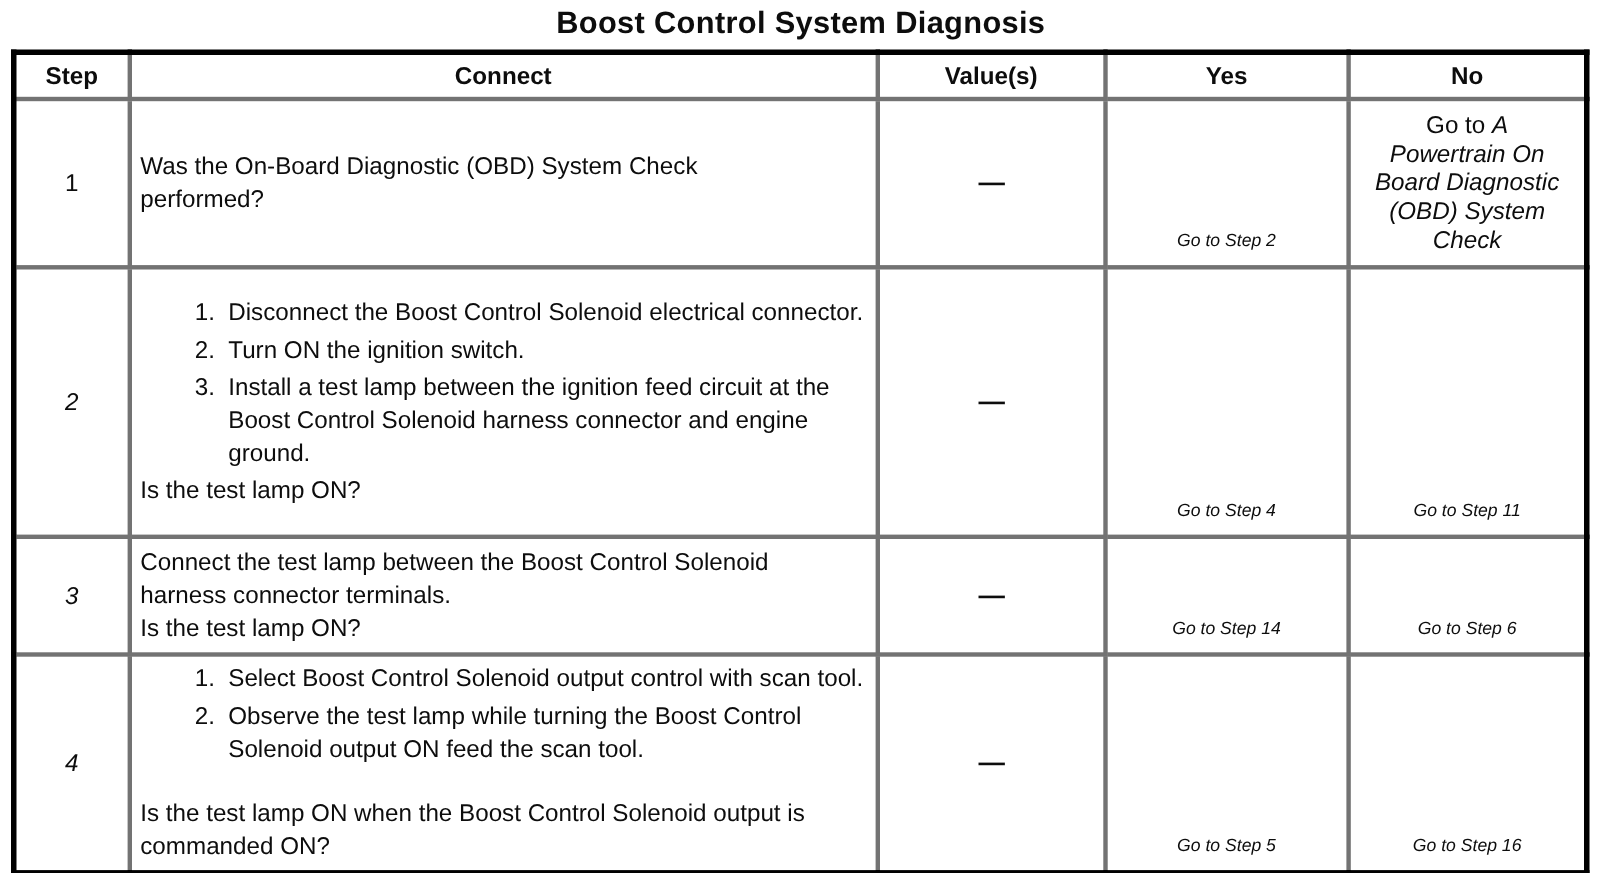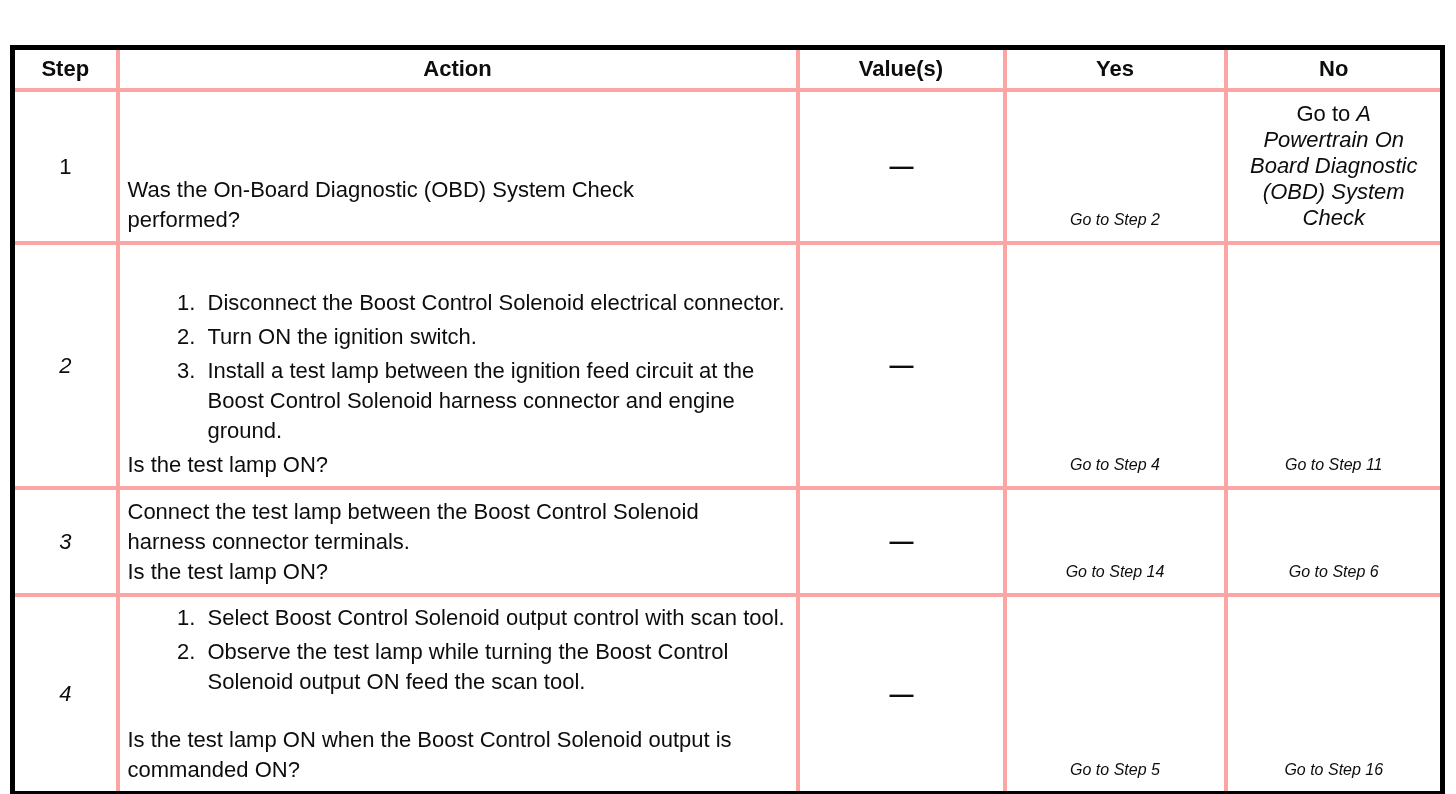--- a/index.html
+++ b/index.html
@@ -16,36 +16,36 @@
     text-align: center;
     font-size: 28px; font-weight: 700; letter-spacing: 0.3px;
   }
 
   table.diag {
     position: absolute; left: 10px; top: 45px;
     border-collapse: collapse; table-layout: fixed;
     background: #ffffff;
   }
   table.diag { border: 5px solid #000; }
-  table.diag th, table.diag td { border: 4px solid #fca5a5; }
+  table.diag th, table.diag td { border: 4px solid #737373; }
 
   th {
     font-size: 22px; font-weight: 700;
     text-align: center; vertical-align: middle;
     padding: 2px 4px; height: 34px;
   }
 
   td { vertical-align: top; padding: 4px 8px 6px 8px; font-size: 22px; line-height: 30px; }
 
   td.step-cell, td.value-cell { vertical-align: middle; text-align: center; padding: 2px; }
   .step-num { font-size: 22px; font-style: italic; }
   .step-num.upright { font-style: normal; }
   .dash { font-size: 24px; font-weight: 700; letter-spacing: -1px; }
 
-  .cell-v { display: flex; flex-direction: column; justify-content: flex-end; height: 100%; }
+  .cell-v { display: flex; flex-direction: column; justify-content: center; height: 100%; }
   .cell-v.bottom { justify-content: flex-end; }
   .cell-v.vcenter { justify-content: center; }
   .h-r1 { min-height: 139px; }
   .h-r2 { min-height: 231px; }
   .h-r3 { min-height: 93px; }
   .h-r4 { min-height: 184px; gap: 24px; }
 
   .action-text { max-width: 615px; }
   .question  { max-width: 615px; margin-top: 0; }
 
@@ -58,33 +58,34 @@
     font-size: 22px; line-height: 26px; text-align: center;
     max-width: 172px; margin: 0 auto;
   }
   .ref .it { font-style: italic; }
 </style>
 </head>
 <body>
 
 <div class="page">
 
+  <h1 class="doc-title">Boost Control System Diagnosis</h1>
 
   <table class="diag">
     <colgroup>
       <col style="width:105px">
       <col style="width:680px">
       <col style="width:207px">
       <col style="width:221px">
       <col style="width:217px">
     </colgroup>
     <thead>
       <tr>
         <th>Step</th>
-        <th>Action</th>
+        <th>Connect</th>
         <th>Value(s)</th>
         <th>Yes</th>
         <th>No</th>
       </tr>
     </thead>
     <tbody>
 
       <tr style="height:153px">
         <td class="step-cell">
           <span class="step-num upright">1</span>

